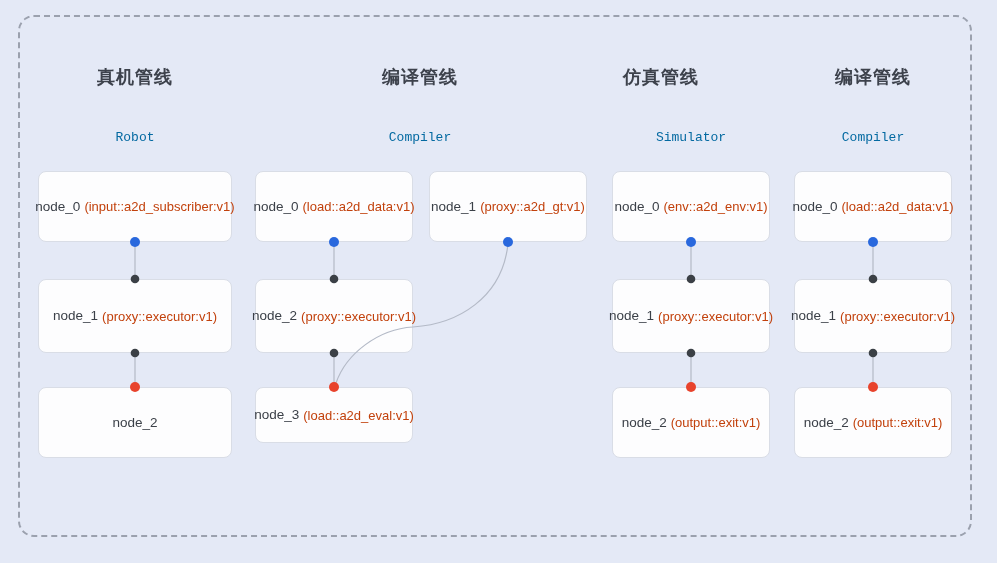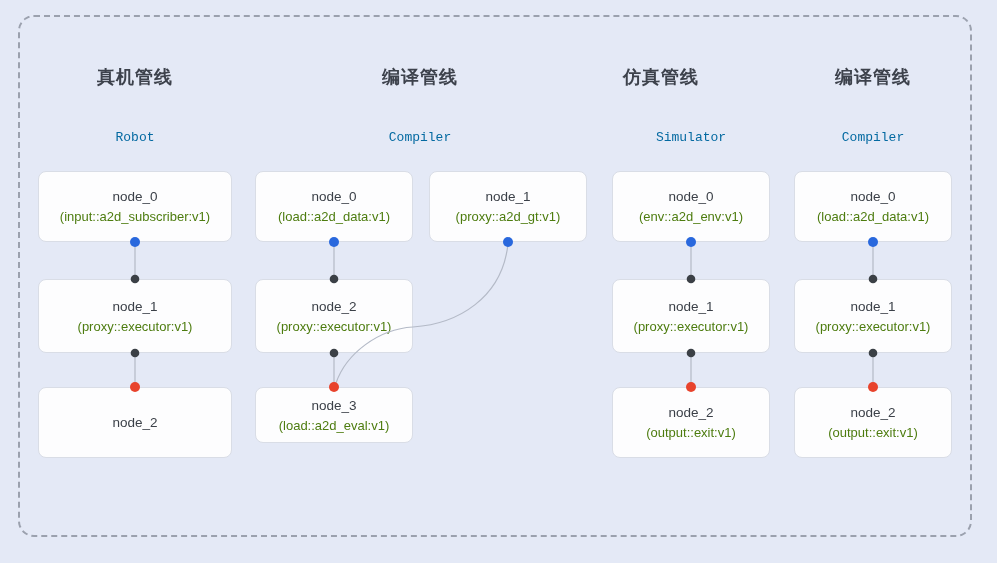--- a/index.html
+++ b/index.html
@@ -31,30 +31,30 @@
     transform:translateX(-50%);
     font-size:13px;font-weight:400;color:#0369a1;
     white-space:nowrap;
     font-family:Liberation Mono, monospace;
   }
   .node{
     position:absolute;
     background:#fdfdfe;
     border:1px solid #d9dde6;
     border-radius:8px;
-    display:flex;flex-direction:column;align-items:center;justify-content:center;
+    display:flex;flex-direction:row;align-items:center;justify-content:center;
     gap:4px;
     box-sizing:border-box;
     z-index:2;
   }
   .node-title{
     font-size:13.5px;color:#3b4048;line-height:16px;white-space:nowrap;
   }
   .node-sub{
-    font-size:13px;color:#4d7c0f;line-height:15px;white-space:nowrap;
+    font-size:13px;color:#c2410c;line-height:15px;white-space:nowrap;
   }
   .overlay{
     position:absolute;left:0;top:0;width:997px;height:563px;
     z-index:3;pointer-events:none;
   }
   .edge{stroke:#b4bac7;stroke-width:1.2;fill:none;}
   .pd-blue{fill:#2968dd;}
   .pd-black{fill:#3b4046;}
   .pd-red{fill:#e8432c;}
 </style>

